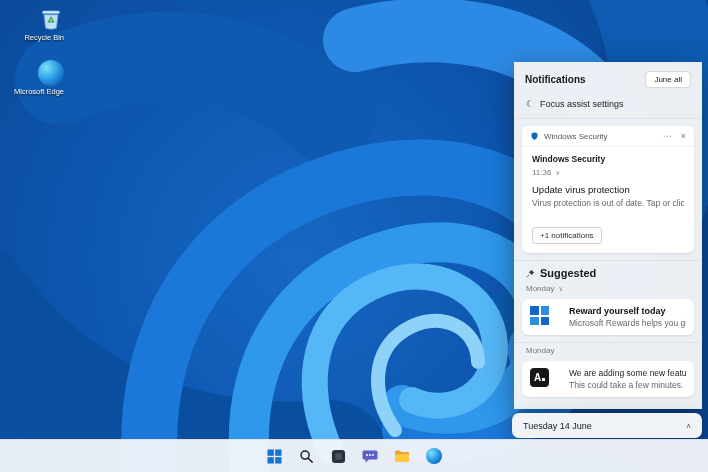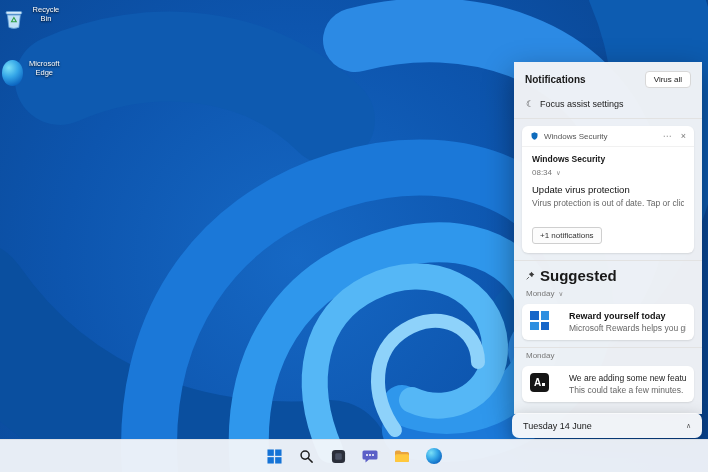--- a/index.html
+++ b/index.html
@@ -2,21 +2,21 @@
 <html><head>
 <meta charset="utf-8">
 <style>
   * { margin:0; padding:0; box-sizing:border-box; }
   html,body { width:708px; height:472px; overflow:hidden; font-family:"Liberation Sans", sans-serif; }
   .screen { position:relative; width:708px; height:472px; overflow:hidden;
     background: radial-gradient(circle at 42% 55%, #1668c4 0%, #0d55ae 48%, #09448f 100%); }
   .wallpaper { position:absolute; inset:0; filter:blur(0.6px); }
 
   
-  .dicon { position:absolute; width:62px; display:flex; flex-direction:row; align-items:flex-start; gap:2px; cursor:default; }
+  .dicon { position:absolute; width:62px; display:flex; flex-direction:column; align-items:flex-end; gap:2px; cursor:default; }
   .dicon.recycle { left:2px; top:6px; }
   .dicon.edge { left:2px; top:60px; }
   .dlabel { color:#fff; font-size:7.5px; line-height:1.15; text-align:center; text-shadow:0 1px 2px rgba(0,0,0,.85); max-width:58px; }
   .edge-ball { width:26px; height:26px; border-radius:50%;
     background: radial-gradient(circle at 32% 30%, #7be0f7 0%, #35a7e8 40%, #0b64c0 80%, #0a4d9b 100%); }
 
   
   .panel { position:absolute; right:6px; top:62px; width:188px; border-radius:0;
     background: rgba(243,244,246,0.97); box-shadow:0 10px 28px rgba(0,0,0,.38); padding-bottom:5px; }
   .p-header { display:flex; justify-content:space-between; align-items:center; padding:9px 11px 7px; }
@@ -31,21 +31,21 @@
   .gc-actions span { cursor:pointer; }
   .gc-body { padding:7px 10px 9px; }
   .sec-title { font-size:8.5px; font-weight:bold; color:#191919; }
   .sec-time { font-size:8px; color:#767676; margin-top:4px; display:flex; align-items:center; gap:4px; cursor:pointer; }
   .chev { font-size:6.5px; color:#8a8a8a; }
   .sec-head { font-size:9.5px; font-weight:normal; margin-top:7px; color:#111; }
   .sec-body { font-size:8.5px; color:#666; margin-top:3px; white-space:nowrap; overflow:hidden; }
   .more-btn { margin-top:19px; display:inline-block; font-size:8px; border:1px solid #cfcfcf; background:#fcfcfc; border-radius:3px; padding:3px 7px; color:#333; cursor:pointer; }
 
   .section-wrap { border-top:1px solid #e2e2e2; margin-top:5px; }
-  .section-head { display:flex; align-items:center; gap:5px; padding:6px 12px 2px; font-size:15px; font-weight:bold; color:#191919; }
+  .section-head { display:flex; align-items:center; gap:5px; padding:6px 12px 2px; font-size:11px; font-weight:bold; color:#191919; }
   .day-row { font-size:8px; color:#777; padding:3px 12px; display:flex; align-items:center; gap:4px; cursor:pointer; }
 
   .note-card { background:#fff; margin:3px 8px 7px; border-radius:6px; box-shadow:0 1px 2px rgba(0,0,0,.10); padding:7px 8px; display:flex; gap:20px; align-items:flex-start; cursor:pointer; }
   .nc-text { min-width:0; flex:1; }
   .nc-title { font-size:9px; font-weight:bold; color:#111; }
   .nc-body { font-size:8.5px; color:#666; margin-top:2px; white-space:nowrap; overflow:hidden; }
   .rewards-icon { width:19px; height:19px; flex:0 0 auto; display:grid; grid-template-columns:1fr 1fr; grid-template-rows:1fr 1fr; gap:2px; }
   .rewards-icon i { display:block; }
   .rw1{background:#1565c8;} .rw2{background:#2e8fe0;} .rw3{background:#2e8fe0;} .rw4{background:#1565c8;}
   .features-icon { width:19px; height:19px; flex:0 0 auto; background:#161616; border-radius:4px; color:#fff;
@@ -100,21 +100,21 @@
 
   <div class="dicon edge">
     <div class="edge-ball"></div>
     <div class="dlabel">Microsoft Edge</div>
   </div>
 
   <div class="panel">
 
     <div class="p-header">
       <div class="p-title">Notifications</div>
-      <button class="clear-btn">Virus all</button>
+      <button class="clear-btn">June all</button>
     </div>
 
     <div class="focus-row">
       <span class="moon">☾</span>
       <span>Focus assist settings</span>
     </div>
 
     <div class="group-card">
       <div class="gc-head">
         <svg width="9" height="10" viewBox="0 0 24 24">
@@ -122,21 +122,21 @@
         </svg>
         <span>Windows Security</span>
         <span class="gc-actions">
           <span>⋯</span>
           <span>×</span>
         </span>
       </div>
       <div class="gc-body">
         <div class="sec-title">Windows Security</div>
         <div class="sec-time">
-          <span>08:34</span>
+          <span>11:36</span>
           <span class="chev">∨</span>
         </div>
         <div class="sec-head">Update virus protection</div>
         <div class="sec-body">Virus protection is out of date. Tap or click to upd</div>
         <span class="more-btn">+1 notifications</span>
       </div>
     </div>
 
     <div class="section-wrap">
       <div class="section-head">

